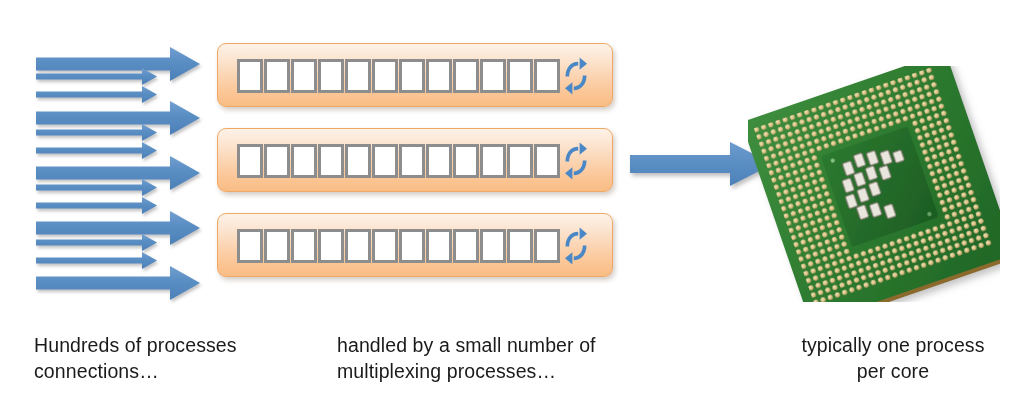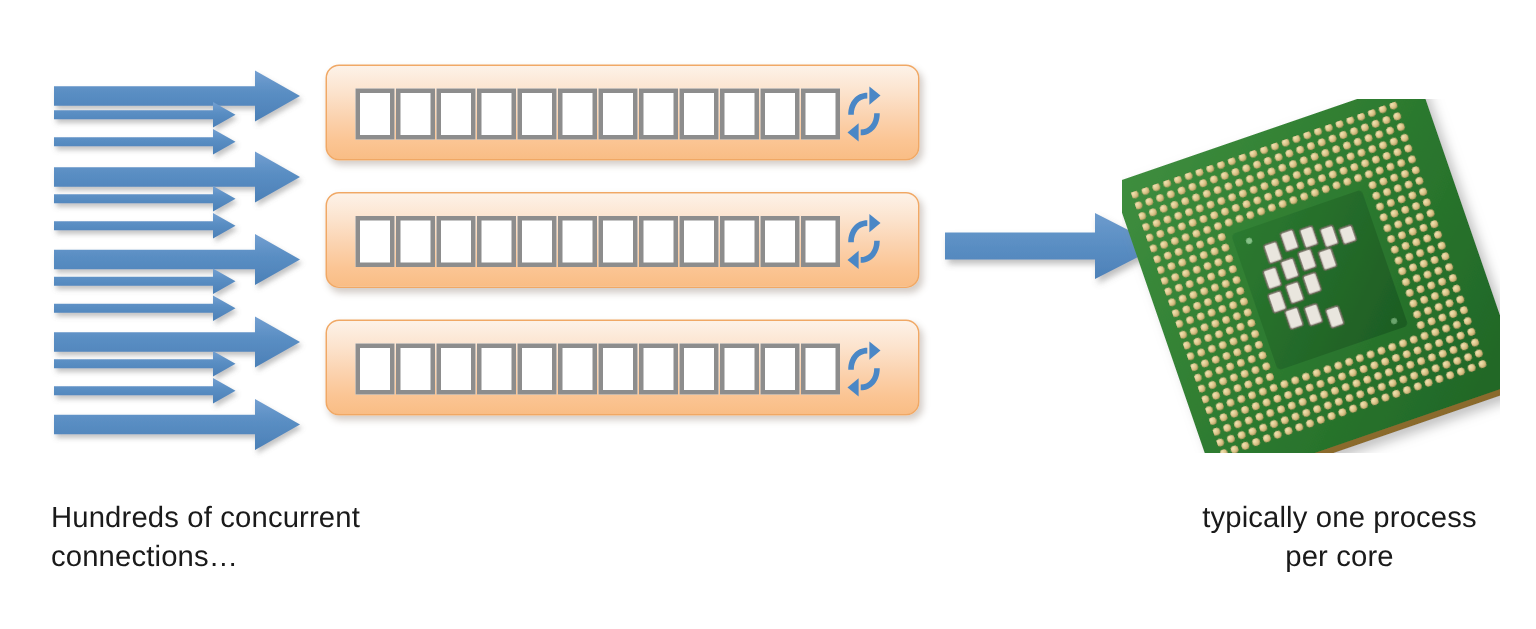--- a/index.html
+++ b/index.html
@@ -922,20 +922,22 @@
           <rect x="96" y="122" width="9" height="13" rx="1.5"></rect>
           <rect x="109" y="128" width="9" height="13" rx="1.5"></rect>
         </g>
 
         <circle cx="76" cy="68" r="2" fill="#9fd69f" opacity="0.8"></circle>
         <circle cx="150" cy="150" r="2" fill="#9fd69f" opacity="0.6"></circle>
       </g>
     </svg>
   </div>
 
-  <div class="caption" id="caption-left">Hundreds of concurrent
+  <div class="caption" id="caption-left">Hundreds of processes
 connections…</div>
 
+  <div class="caption" id="caption-middle">handled by a small number of
+multiplexing processes…</div>
 
   <div class="caption" id="caption-right">typically one process
 per core</div>
 
 </div>
 
 </body></html>

